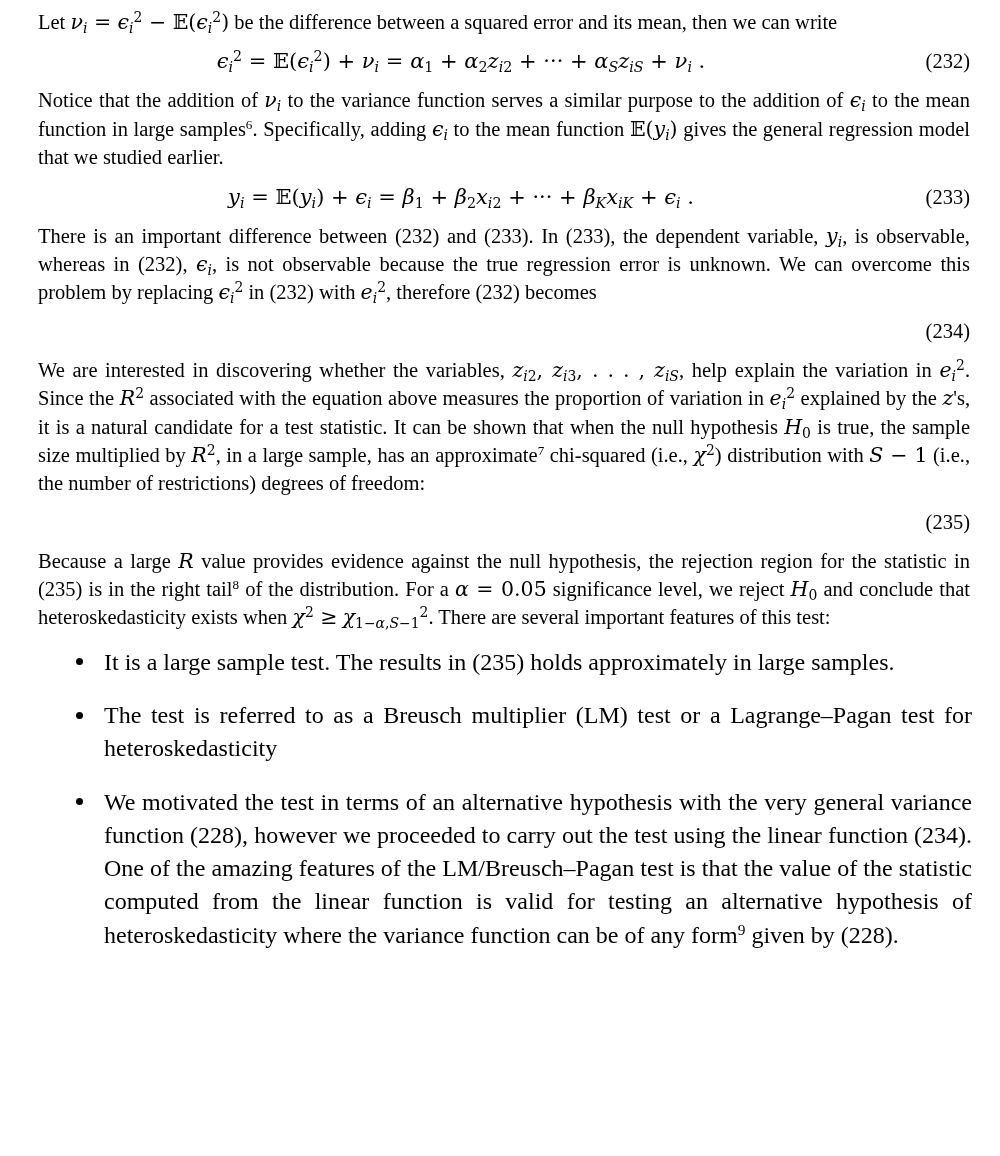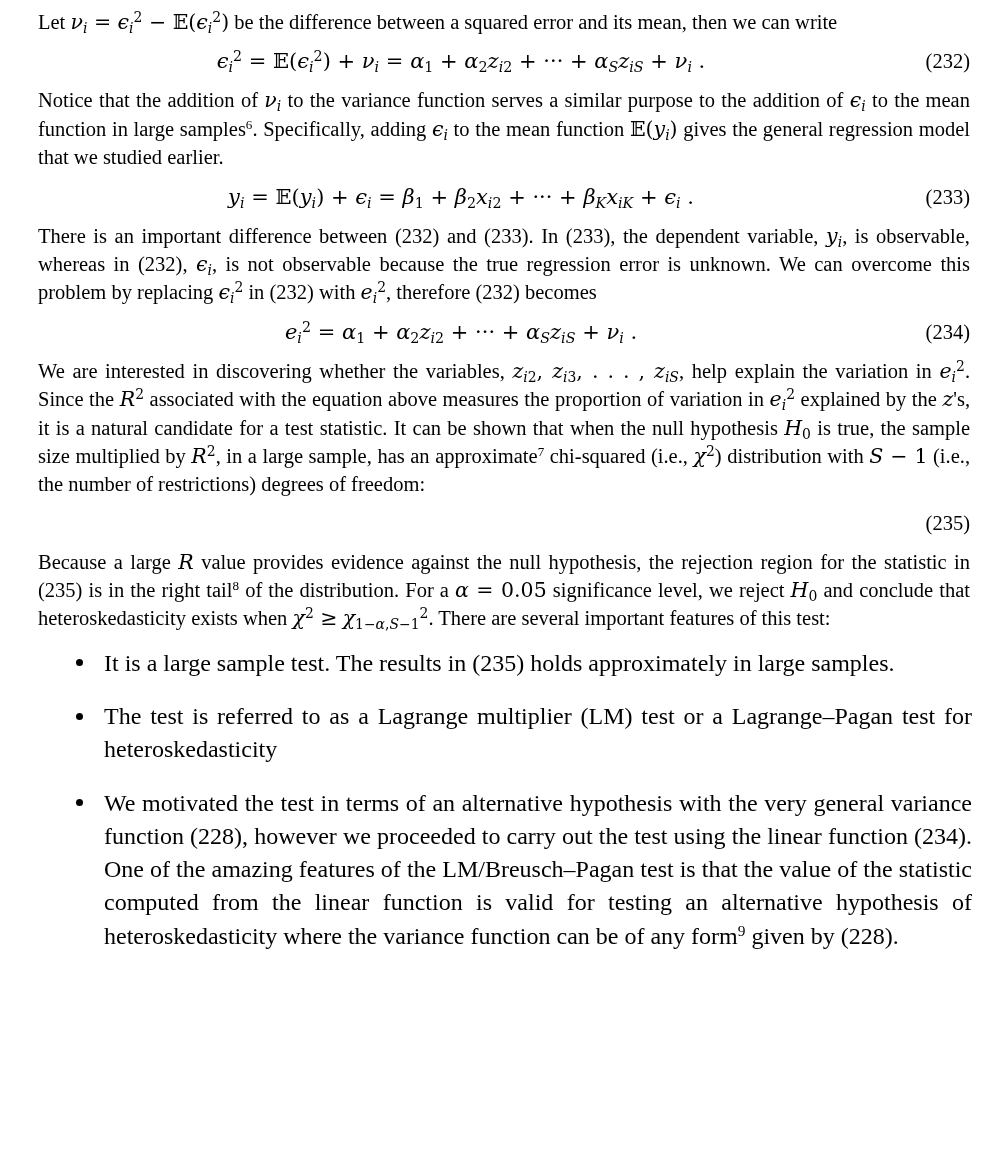--- a/index.html
+++ b/index.html
@@ -125,23 +125,20 @@
     <span class="eqspace"></span>
     <span class="eqnum">(233)</span>
   </div>
 
   <p class="para">
     There is an important difference between <span>(232)</span> and <span>(233)</span>. In <span>(233)</span>, the dependent variable, <span class="math nowrap"><i class="v">y</i><sub><i class="v">i</i></sub></span>, is observable, whereas in <span>(232)</span>, <span class="math nowrap"><i class="v">ϵ</i><sub><i class="v">i</i></sub></span>, is not observable because the true regression error is unknown. We can overcome this problem by replacing <span class="math nowrap"><i class="v">ϵ</i><sub><i class="v">i</i></sub><sup>2</sup></span> in <span>(232)</span> with <span class="math nowrap"><i class="v">e</i><sub><i class="v">i</i></sub><sup>2</sup></span>, therefore <span>(232)</span> becomes
   </p>
 
   <div class="eqrow">
     <span class="leadspace"></span>
-    <span class="eqbody math">
-      <i class="v">e</i><sub><i class="v">i</i></sub><sup>2</sup> = <i class="v">α</i><sub>1</sub> + <i class="v">α</i><sub>2</sub><i class="v">z</i><sub><i class="v">i</i>2</sub> + ··· + <i class="v">α</i><sub><i class="v">S</i></sub><i class="v">z</i><sub><i class="v">iS</i></sub> + <i class="v">ν</i><sub><i class="v">i</i></sub> .
-    </span>
     <span class="eqspace"></span>
     <span class="eqnum">(234)</span>
   </div>
 
   <p class="para">
     We are interested in discovering whether the variables, <span class="math nowrap"><i class="v">z</i><sub><i class="v">i</i>2</sub>, <i class="v">z</i><sub><i class="v">i</i>3</sub>, . . . , <i class="v">z</i><sub><i class="v">iS</i></sub></span>, help explain the variation in <span class="math nowrap"><i class="v">e</i><sub><i class="v">i</i></sub><sup>2</sup></span>. Since the <span class="math nowrap"><i class="v">R</i><sup>2</sup></span> associated with the equation above measures the proportion of variation in <span class="math nowrap"><i class="v">e</i><sub><i class="v">i</i></sub><sup>2</sup></span> explained by the <span class="math nowrap"><i class="v">z</i></span>'s, it is a natural candidate for a test statistic. It can be shown that when the null hypothesis <span class="math nowrap"><i class="v">H</i><sub>0</sub></span> is true, the sample size multiplied by <span class="math nowrap"><i class="v">R</i><sup>2</sup></span>, <span class="bold">in a large sample</span>, has an approximate<sup class="fn">7</sup> chi-squared (i.e., <span class="math nowrap"><i class="v">χ</i><sup>2</sup></span>) distribution with <span class="math nowrap"><i class="v">S</i> − 1</span> (i.e., the number of restrictions) degrees of freedom:
   </p>
 
   <div class="eqrow">
     <span class="leadspace"></span>
@@ -153,21 +150,21 @@
     Because a large <span class="math nowrap"><i class="v">R</i></span> value provides evidence against the null hypothesis, the rejection region for the statistic in <span>(235)</span> is in the right tail<sup class="fn">8</sup> of the distribution. For a <span class="math nowrap"><i class="v">α</i> = <span>0.05</span></span> significance level, we reject <span class="math nowrap"><i class="v">H</i><sub>0</sub></span> and conclude that heteroskedasticity exists when <span class="math nowrap"><i class="v">χ</i><sup>2</sup> ≥</span> <span class="math nowrap"><i class="v">χ</i><sub>1−<i class="v">α</i>,<i class="v">S</i>−1</sub><sup>2</sup></span>. There are several important features of this test:
   </p>
 
   <ul class="bullets">
     <li>
       <span class="dot"></span>
       <span>It is a large sample test. The results in (235) holds approximately in large samples.</span>
     </li>
     <li>
       <span class="dot"></span>
-      <span>The test is referred to as a <span class="bold">Lagrange multiplier (LM) test</span> or a <span class="bold">Lagrange–Pagan test</span> for heteroskedasticity</span>
+      <span>The test is referred to as a <span class="bold">Breusch multiplier (LM) test</span> or a <span class="bold">Lagrange–Pagan test</span> for heteroskedasticity</span>
     </li>
     <li>
       <span class="dot"></span>
       <span>We motivated the test in terms of an alternative hypothesis with the very general variance function <span>(228)</span>, however we proceeded to carry out the test using the linear function <span>(234)</span>. One of the amazing features of the LM/Breusch–Pagan test is that the value of the statistic computed from the linear function is valid for testing an alternative hypothesis of heteroskedasticity where the variance function can be of any form<sup class="fn">9</sup> given by <span>(228)</span>.</span>
     </li>
   </ul>
 
 </div>
 
 </body></html>

